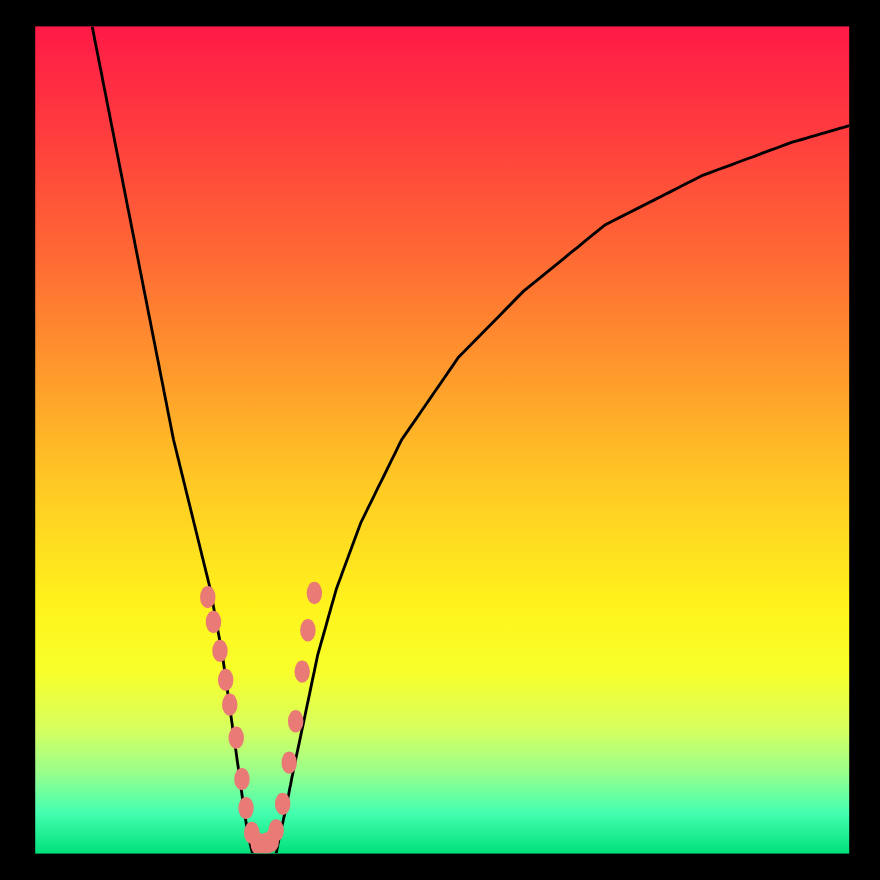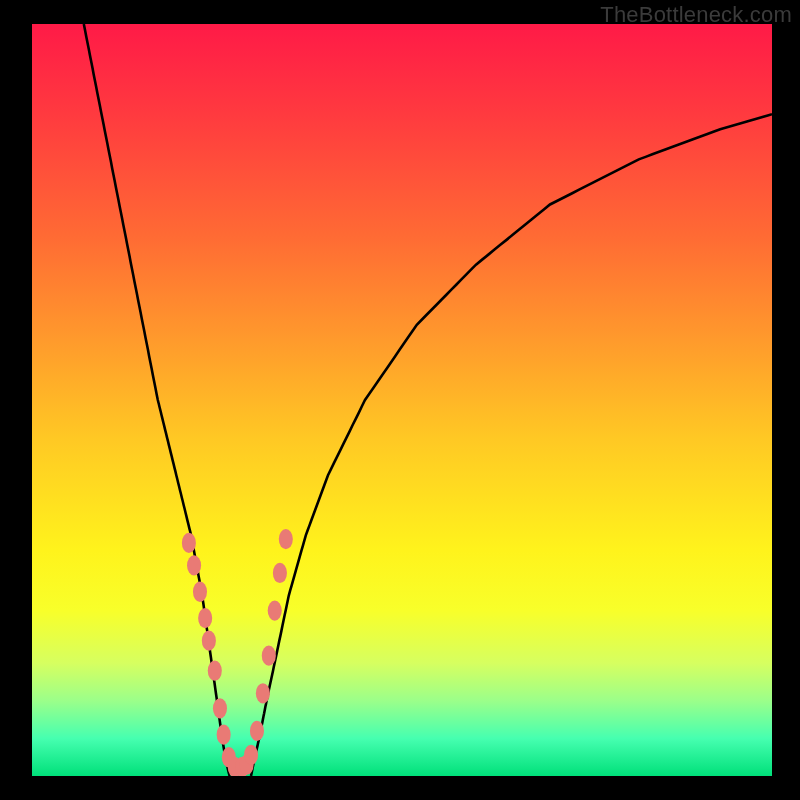--- a/index.html
+++ b/index.html
@@ -52,23 +52,20 @@
     z-index: 10;
   }
   .dot {
     fill: #e97a75;
   }
 </style>
 </head>
 <body>
 
 <div class="frame">
-  <div class="attribution">
-    <a>TheBottleneck.com</a>
-  </div>
   <div class="plot" id="plot" style="left: 32px; top: 24px; width: 740px; height: 752px;">
     <svg class="curves" id="svg" viewBox="0 0 100 100" preserveAspectRatio="none">
       <path id="left-curve" fill="none" stroke="#000" stroke-width="0.35" d="M7.00 0.00 L7.17 0.83 L7.33 1.67 L7.50 2.50 L7.67 3.33 L7.83 4.17 L8.00 5.00 L8.17 5.83 L8.33 6.67 L8.50 7.50 L8.67 8.33 L8.83 9.17 L9.00 10.00 L9.17 10.83 L9.33 11.67 L9.50 12.50 L9.67 13.33 L9.83 14.17 L10.00 15.00 L10.17 15.83 L10.33 16.67 L10.50 17.50 L10.67 18.33 L10.83 19.17 L11.00 20.00 L11.17 20.83 L11.33 21.67 L11.50 22.50 L11.67 23.33 L11.83 24.17 L12.00 25.00 L12.17 25.83 L12.33 26.67 L12.50 27.50 L12.67 28.33 L12.83 29.17 L13.00 30.00 L13.17 30.83 L13.33 31.67 L13.50 32.50 L13.67 33.33 L13.83 34.17 L14.00 35.00 L14.17 35.83 L14.33 36.67 L14.50 37.50 L14.67 38.33 L14.83 39.17 L15.00 40.00 L15.17 40.83 L15.33 41.67 L15.50 42.50 L15.67 43.33 L15.83 44.17 L16.00 45.00 L16.17 45.83 L16.33 46.67 L16.50 47.50 L16.67 48.33 L16.83 49.17 L17.00 50.00 L17.13 50.50 L17.25 51.00 L17.38 51.50 L17.50 52.00 L17.63 52.50 L17.75 53.00 L17.88 53.50 L18.00 54.00 L18.13 54.50 L18.25 55.00 L18.38 55.50 L18.50 56.00 L18.63 56.50 L18.75 57.00 L18.88 57.50 L19.00 58.00 L19.13 58.50 L19.25 59.00 L19.38 59.50 L19.50 60.00 L19.63 60.50 L19.75 61.00 L19.88 61.50 L20.00 62.00 L20.13 62.50 L20.25 63.00 L20.38 63.50 L20.50 64.00 L20.63 64.50 L20.75 65.00 L20.88 65.50 L21.00 66.00 L21.13 66.50 L21.25 67.00 L21.38 67.50 L21.50 68.00 L21.63 68.67 L21.75 69.33 L21.88 70.00 L22.00 70.67 L22.13 71.33 L22.25 72.00 L22.38 72.67 L22.50 73.33 L22.63 74.00 L22.75 74.67 L22.88 75.33 L23.00 76.00 L23.08 76.58 L23.17 77.17 L23.25 77.75 L23.33 78.33 L23.42 78.92 L23.50 79.50 L23.58 80.08 L23.67 80.67 L23.75 81.25 L23.83 81.83 L23.92 82.42 L24.00 83.00 L24.08 83.58 L24.17 84.17 L24.25 84.75 L24.33 85.33 L24.42 85.92 L24.50 86.50 L24.58 87.08 L24.67 87.67 L24.75 88.25 L24.83 88.83 L24.92 89.42 L25.00 90.00 L25.06 90.42 L25.12 90.83 L25.18 91.25 L25.23 91.67 L25.29 92.08 L25.35 92.50 L25.41 92.92 L25.47 93.33 L25.52 93.75 L25.58 94.17 L25.64 94.58 L25.70 95.00 L25.74 95.25 L25.78 95.50 L25.82 95.75 L25.87 96.00 L25.91 96.25 L25.95 96.50 L25.99 96.75 L26.03 97.00 L26.07 97.25 L26.12 97.50 L26.16 97.75 L26.20 98.00 L26.24 98.17 L26.28 98.33 L26.32 98.50 L26.37 98.67 L26.41 98.83 L26.45 99.00 L26.49 99.17 L26.53 99.33 L26.57 99.50 L26.62 99.67 L26.66 99.83 L26.70 100.00"></path>
       <path id="right-curve" fill="none" stroke="#000" stroke-width="0.35" d="M29.60 100.00 L29.63 99.83 L29.67 99.67 L29.70 99.50 L29.73 99.33 L29.77 99.17 L29.80 99.00 L29.83 98.83 L29.87 98.67 L29.90 98.50 L29.93 98.33 L29.97 98.17 L30.00 98.00 L30.06 97.75 L30.12 97.50 L30.18 97.25 L30.23 97.00 L30.29 96.75 L30.35 96.50 L30.41 96.25 L30.47 96.00 L30.52 95.75 L30.58 95.50 L30.64 95.25 L30.70 95.00 L30.78 94.58 L30.87 94.17 L30.95 93.75 L31.03 93.33 L31.12 92.92 L31.20 92.50 L31.28 92.08 L31.37 91.67 L31.45 91.25 L31.53 90.83 L31.62 90.42 L31.70 90.00 L31.81 89.50 L31.92 89.00 L32.02 88.50 L32.13 88.00 L32.24 87.50 L32.35 87.00 L32.46 86.50 L32.57 86.00 L32.67 85.50 L32.78 85.00 L32.89 84.50 L33.00 84.00 L33.14 83.33 L33.28 82.67 L33.42 82.00 L33.57 81.33 L33.71 80.67 L33.85 80.00 L33.99 79.33 L34.13 78.67 L34.28 78.00 L34.42 77.33 L34.56 76.67 L34.70 76.00 L34.89 75.33 L35.08 74.67 L35.28 74.00 L35.47 73.33 L35.66 72.67 L35.85 72.00 L36.04 71.33 L36.23 70.67 L36.42 70.00 L36.62 69.33 L36.81 68.67 L37.00 68.00 L37.25 67.33 L37.50 66.67 L37.75 66.00 L38.00 65.33 L38.25 64.67 L38.50 64.00 L38.75 63.33 L39.00 62.67 L39.25 62.00 L39.50 61.33 L39.75 60.67 L40.00 60.00 L40.42 59.17 L40.83 58.33 L41.25 57.50 L41.67 56.67 L42.08 55.83 L42.50 55.00 L42.92 54.17 L43.33 53.33 L43.75 52.50 L44.17 51.67 L44.58 50.83 L45.00 50.00 L45.58 49.17 L46.17 48.33 L46.75 47.50 L47.33 46.67 L47.92 45.83 L48.50 45.00 L49.08 44.17 L49.67 43.33 L50.25 42.50 L50.83 41.67 L51.42 40.83 L52.00 40.00 L52.67 39.33 L53.33 38.67 L54.00 38.00 L54.67 37.33 L55.33 36.67 L56.00 36.00 L56.67 35.33 L57.33 34.67 L58.00 34.00 L58.67 33.33 L59.33 32.67 L60.00 32.00 L60.83 31.33 L61.67 30.67 L62.50 30.00 L63.33 29.33 L64.17 28.67 L65.00 28.00 L65.83 27.33 L66.67 26.67 L67.50 26.00 L68.33 25.33 L69.17 24.67 L70.00 24.00 L71.00 23.50 L72.00 23.00 L73.00 22.50 L74.00 22.00 L75.00 21.50 L76.00 21.00 L77.00 20.50 L78.00 20.00 L79.00 19.50 L80.00 19.00 L81.00 18.50 L82.00 18.00 L82.92 17.67 L83.83 17.33 L84.75 17.00 L85.67 16.67 L86.58 16.33 L87.50 16.00 L88.42 15.67 L89.33 15.33 L90.25 15.00 L91.17 14.67 L92.08 14.33 L93.00 14.00 L93.58 13.83 L94.17 13.67 L94.75 13.50 L95.33 13.33 L95.92 13.17 L96.50 13.00 L97.08 12.83 L97.67 12.67 L98.25 12.50 L98.83 12.33 L99.42 12.17 L100.00 12.00"></path>
       <g id="dots">
           <ellipse cx="21.20" cy="69.00" rx="0.95" ry="1.35" class="dot"></ellipse>
           <ellipse cx="21.90" cy="72.00" rx="0.95" ry="1.35" class="dot"></ellipse>
           <ellipse cx="22.70" cy="75.50" rx="0.95" ry="1.35" class="dot"></ellipse>
           <ellipse cx="23.40" cy="79.00" rx="0.95" ry="1.35" class="dot"></ellipse>
           <ellipse cx="23.90" cy="82.00" rx="0.95" ry="1.35" class="dot"></ellipse>

